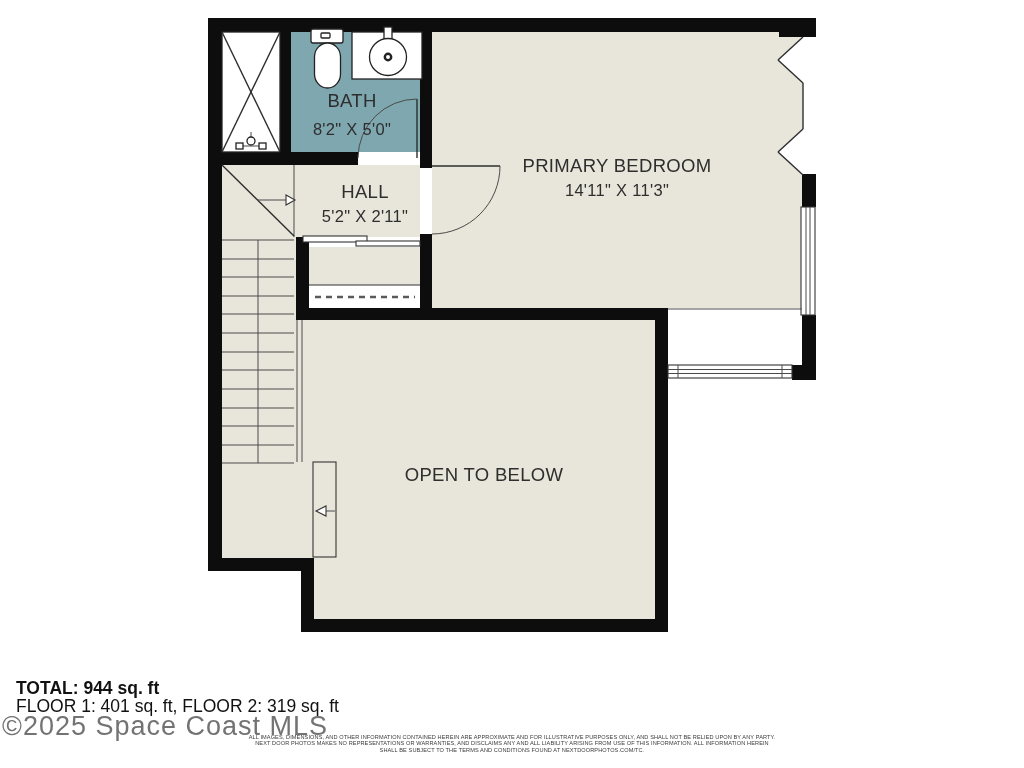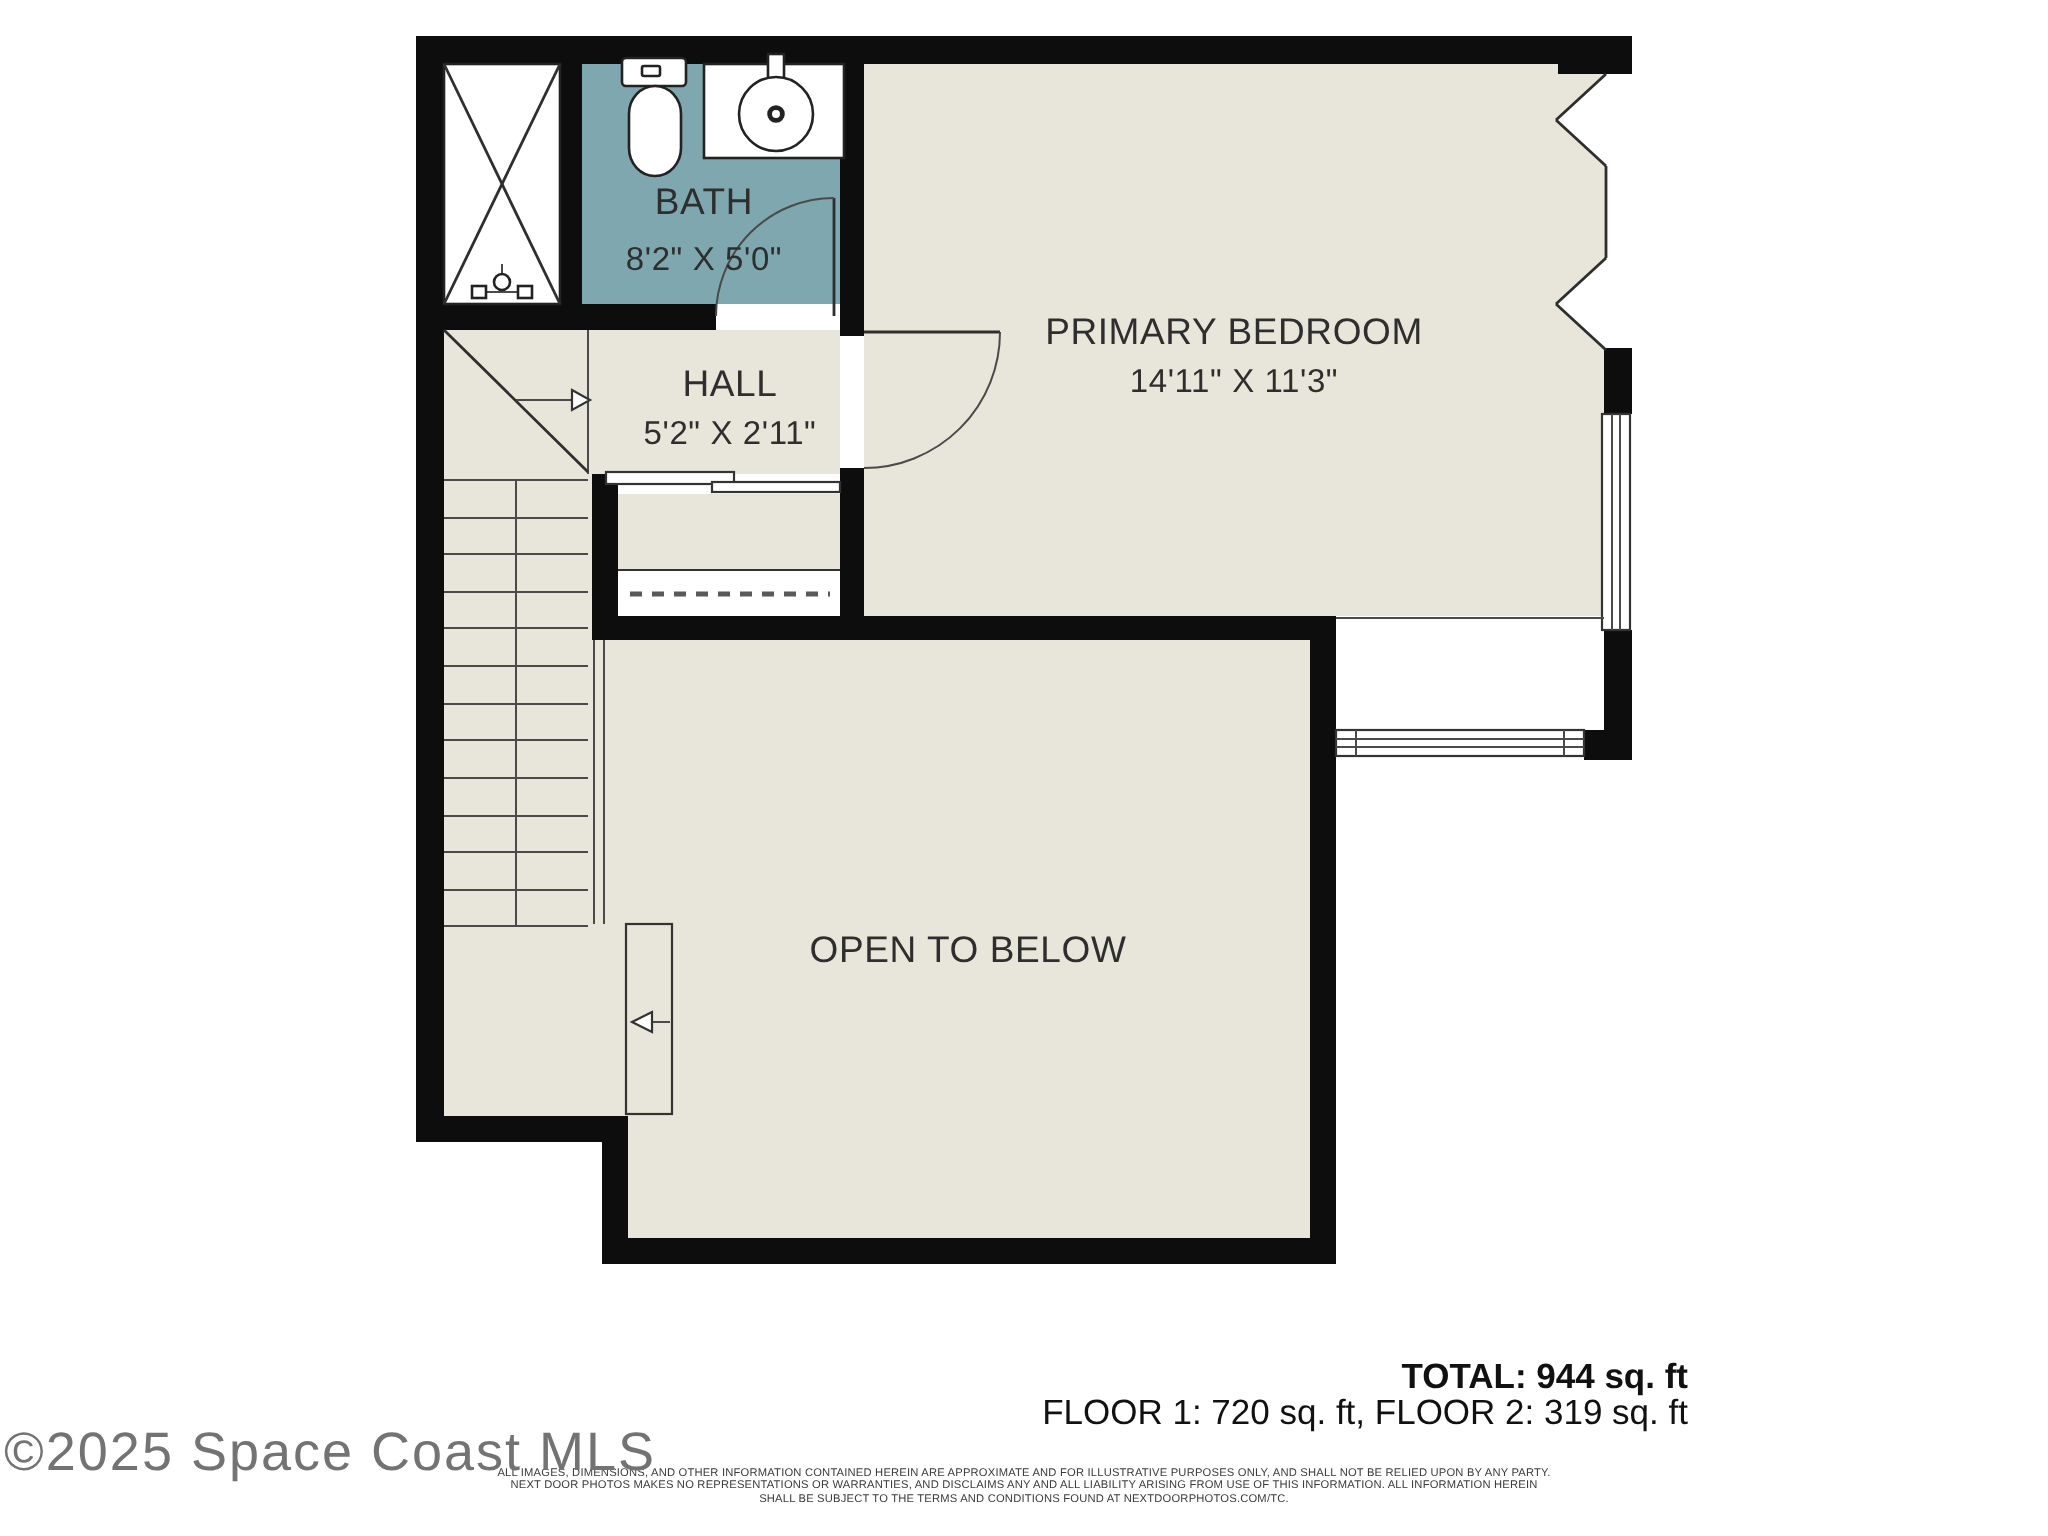--- a/index.html
+++ b/index.html
@@ -8,21 +8,21 @@
   svg{position:absolute;left:0;top:0;}
   .wall{fill:#0d0d0d;}
   .thin{stroke:#2e2e2e;stroke-width:1.4;fill:none;}
   .hair{stroke:#4a4a4a;stroke-width:1;fill:none;}
   .fixture{fill:#ffffff;stroke:#222;stroke-width:1.3;}
   .win{fill:#ffffff;stroke:#333;stroke-width:1.1;}
   .room-name{font-family:"Liberation Sans",sans-serif;font-size:18.5px;fill:#2e2e2e;
              text-anchor:middle;letter-spacing:.3px;}
   .room-dims{font-family:"Liberation Sans",sans-serif;font-size:16.5px;fill:#2e2e2e;
              text-anchor:middle;letter-spacing:.3px;}
-  .summary{position:absolute;left:0;top:679px;width:844px;text-align:right;color:#111;}
+  .summary{position:absolute;left:16px;top:679px;width:844px;text-align:left;color:#111;}
   .summary .t1{font-size:17.5px;font-weight:bold;line-height:18px;}
   .summary .t2{font-size:17.5px;line-height:18px;}
   .disclaimer{position:absolute;left:0;top:734px;width:1024px;text-align:center;
               color:#3a3a3a;font-size:5.6px;line-height:6.3px;letter-spacing:.1px;}
   .watermark{position:absolute;left:2px;top:711px;font-size:27px;color:#737373;
              letter-spacing:1px;}
 </style>
 </head>
 <body>
 
@@ -176,21 +176,21 @@
 
       <text class="room-name" x="617" y="172">PRIMARY BEDROOM</text>
       <text class="room-dims" x="617" y="196">14'11" X 11'3"</text>
 
       <text class="room-name" x="484" y="481">OPEN TO BELOW</text>
     </g>
   </svg>
 
   <div class="summary">
     <div class="t1">TOTAL: 944 sq. ft</div>
-    <div class="t2">FLOOR 1: 720 sq. ft, FLOOR 2: 319 sq. ft</div>
+    <div class="t2">FLOOR 1: 401 sq. ft, FLOOR 2: 319 sq. ft</div>
   </div>
 
   <div class="disclaimer">
     <div>ALL IMAGES, DIMENSIONS, AND OTHER INFORMATION CONTAINED HEREIN ARE APPROXIMATE AND FOR ILLUSTRATIVE PURPOSES ONLY, AND SHALL NOT BE RELIED UPON BY ANY PARTY.</div>
     <div>NEXT DOOR PHOTOS MAKES NO REPRESENTATIONS OR WARRANTIES, AND DISCLAIMS ANY AND ALL LIABILITY ARISING FROM USE OF THIS INFORMATION. ALL INFORMATION HEREIN</div>
     <div>SHALL BE SUBJECT TO THE TERMS AND CONDITIONS FOUND AT NEXTDOORPHOTOS.COM/TC.</div>
   </div>
 
   <div class="watermark">©2025 Space Coast MLS</div>
 </div>

